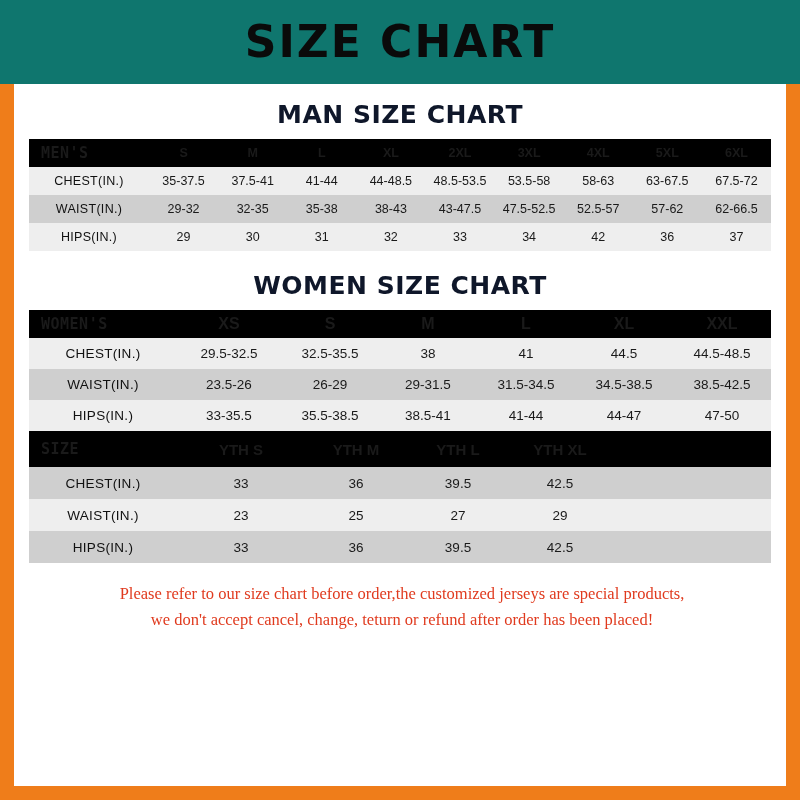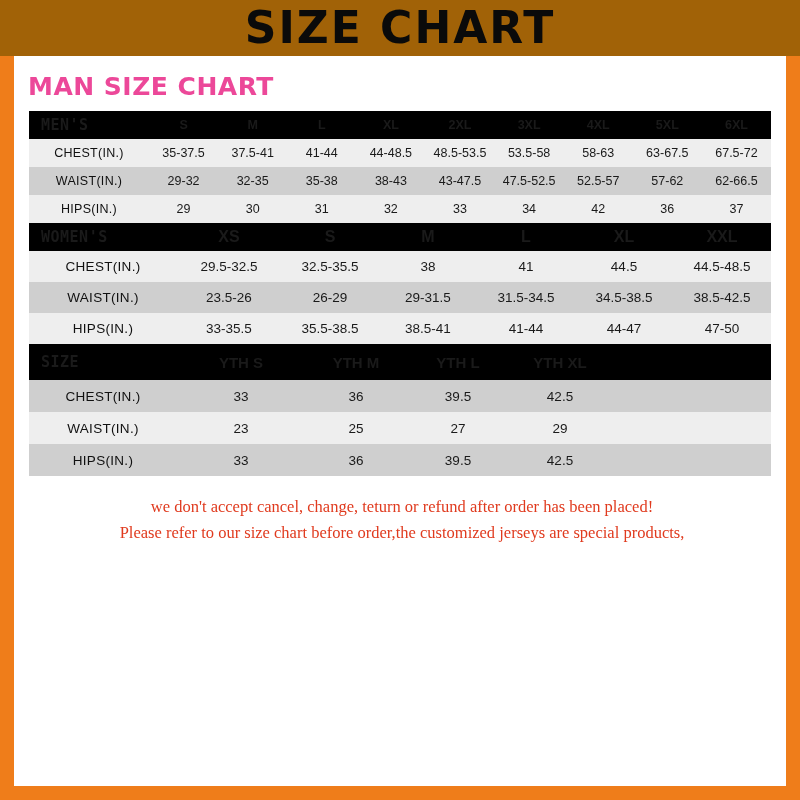--- a/index.html
+++ b/index.html
@@ -17,43 +17,44 @@
     position: relative;
     width: 800px;
     height: 800px;
     background: #ffffff;
     box-sizing: border-box;
     border-left: 14px solid #ef7d1a;
     border-right: 14px solid #ef7d1a;
     border-bottom: 14px solid #ef7d1a;
   }
   .banner {
-    background: #a16207;
-    height: 56px;
+    background: #0f766e;
+    height: 84px;
     display: flex;
     align-items: center;
     justify-content: center;
     margin: 0 -14px;
   }
   .banner-title {
     font-family: "DejaVu Sans", sans-serif;
     font-weight: bold;
     font-size: 44px;
     letter-spacing: 2px;
     color: #0a0a0a;
     line-height: 1;
   }
   .content {
     padding: 0 14px;
   }
   .section-title {
+    text-align: center;
     font-family: "DejaVu Sans", sans-serif;
     font-weight: bold;
     font-size: 25px;
-    color: #ec4899;
+    color: #0f172a;
     letter-spacing: 0.5px;
   }
   .t1 { margin-top: 16px; margin-bottom: 10px; }
   .t2 { margin-top: 20px; margin-bottom: 10px; }
   .t3 { margin-top: 24px; margin-bottom: 10px; }
 
   table.size-table {
     width: 742px;
     margin: 0 auto;
     border-collapse: collapse;
@@ -194,20 +195,21 @@
           <td>32</td>
           <td>33</td>
           <td>34</td>
           <td>42</td>
           <td>36</td>
           <td>37</td>
         </tr>
       </tbody>
     </table>
 
+    <div class="section-title t2">WOMEN SIZE CHART</div>
 
     <table class="size-table women">
       <colgroup>
         <col class="c0">
           <col class="c1">
           <col>
           <col>
           <col>
           <col>
           <col>
@@ -296,18 +298,18 @@
           <td>33</td>
           <td>36</td>
           <td>39.5</td>
           <td>42.5</td>
           <td></td>
         </tr>
       </tbody>
     </table>
 
     <div class="notice">
+      <div>Please refer to our size chart before order,the customized jerseys are special products,</div>
       <div>we don't accept cancel, change, teturn or refund after order has been placed!</div>
-      <div>Please refer to our size chart before order,the customized jerseys are special products,</div>
     </div>
 
   </div>
 </div>
 
 </body></html>

